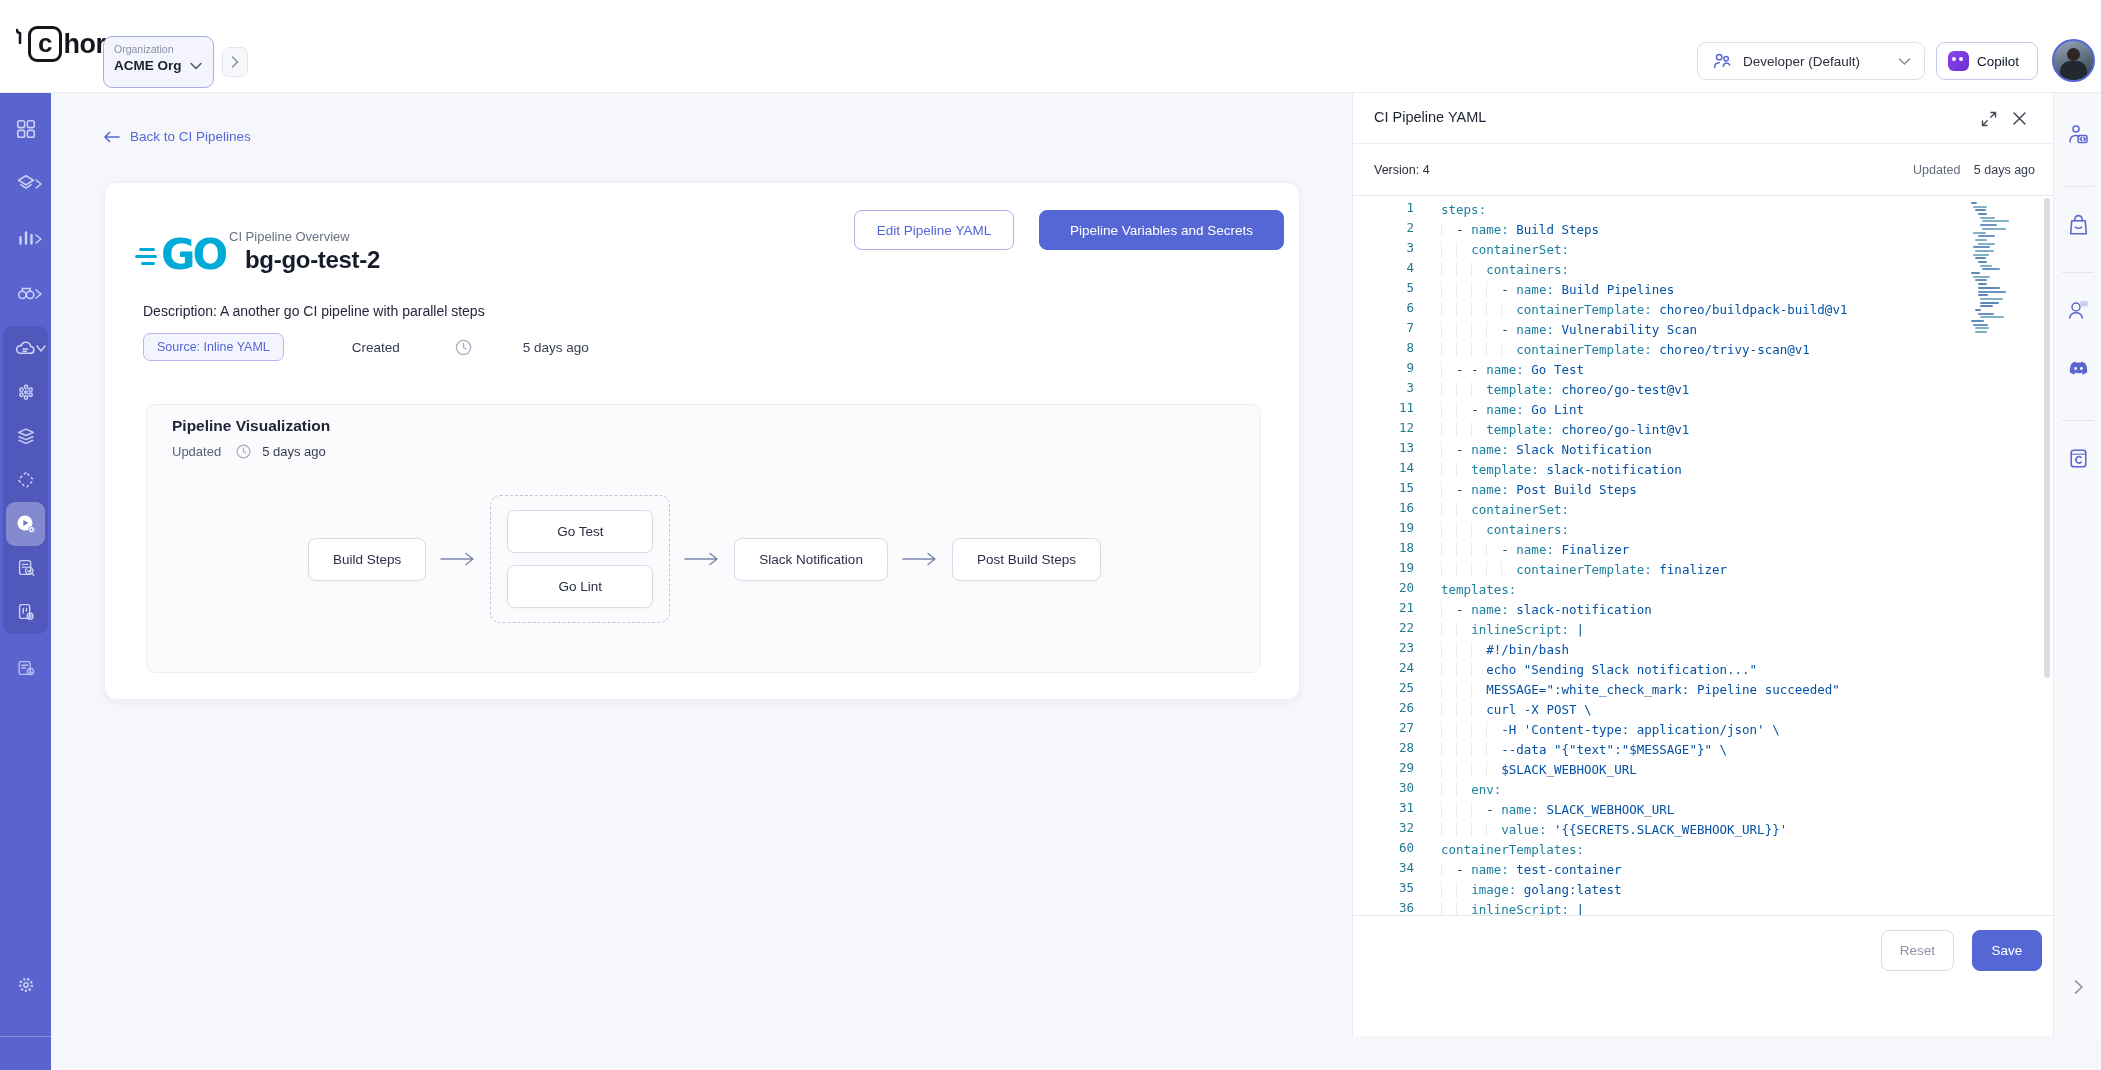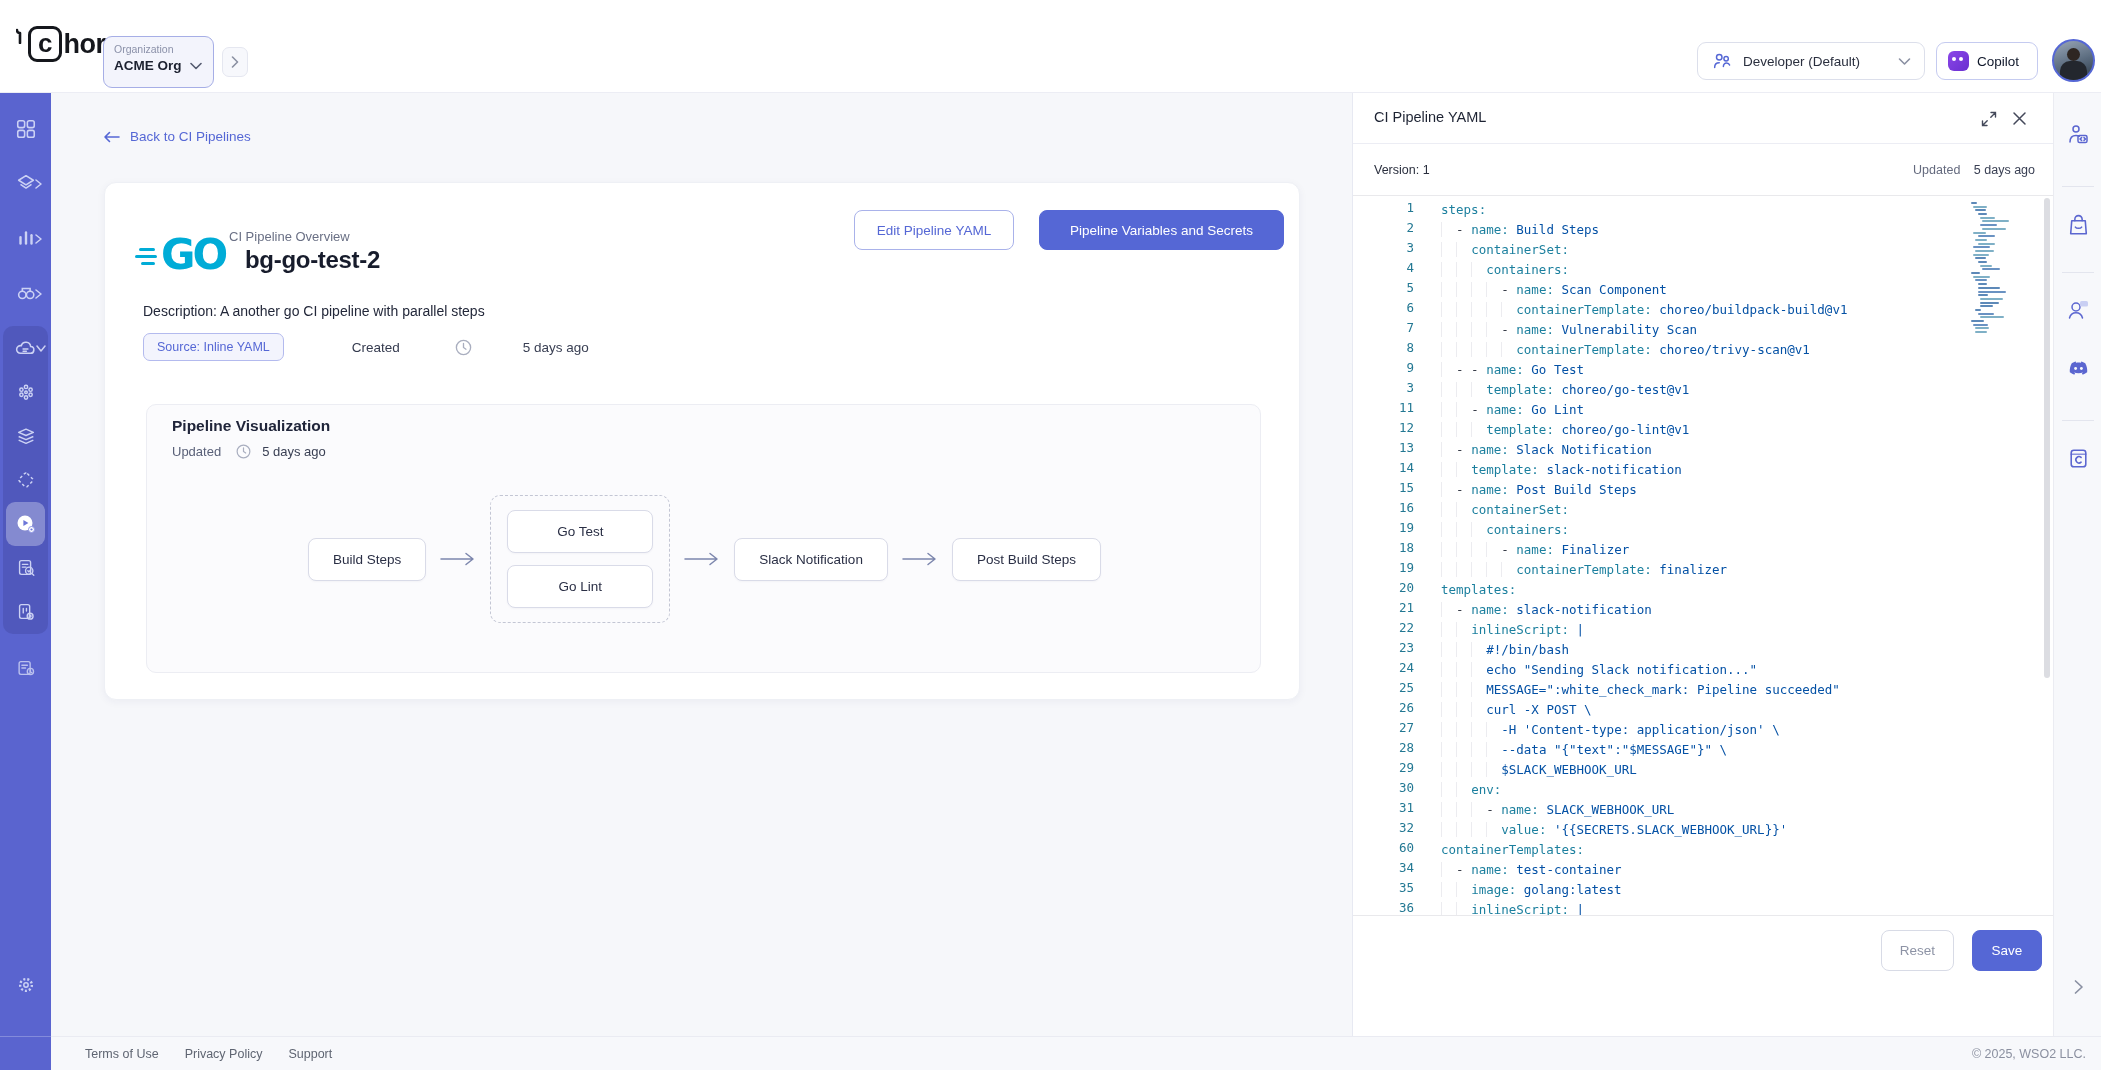--- a/index.html
+++ b/index.html
@@ -350,21 +350,21 @@
 
   <div id="yaml-panel">
     <div class="yp-title">CI Pipeline YAML</div>
     <svg class="yp-expand" width="16" height="16" viewBox="0 0 16 16" fill="none" stroke="currentColor" stroke-width="1.4" stroke-linecap="round">
         <path d="M10 1.5h4.5V6M6 14.5H1.5V10M14.5 1.5L9.8 6.2M1.5 14.5l4.7-4.7"></path>
       </svg>
     <svg class="yp-close" width="15" height="15" viewBox="0 0 15 15">
         <path d="M2 2l11 11M13 2L2 13" fill="none" stroke="currentColor" stroke-width="1.5" stroke-linecap="round"></path>
       </svg>
     <div class="yp-divider"></div>
-    <div class="yp-version">Version: 1</div>
+    <div class="yp-version">Version: 4</div>
     <div class="yp-updated">
       <span class="u1">Updated</span>
       <span class="u2">5 days ago</span>
     </div>
 
     <div class="editor">
       <div class="gutter" id="gutter">
           <div class="ln">1</div>
           <div class="ln">2</div>
           <div class="ln">3</div>
@@ -400,21 +400,21 @@
           <div class="ln">60</div>
           <div class="ln">34</div>
           <div class="ln">35</div>
           <div class="ln">36</div>
         </div>
       <div class="code" id="code">
           <div class="cl"><span class="k">steps:</span><span class="v"></span></div>
           <div class="cl"><span class="ig">  </span><span class="dash">- </span><span class="k">name:</span><span class="v"> Build Steps</span></div>
           <div class="cl"><span class="ig">  </span><span class="ig">  </span><span class="k">containerSet:</span><span class="v"></span></div>
           <div class="cl"><span class="ig">  </span><span class="ig">  </span><span class="ig">  </span><span class="k">containers:</span><span class="v"></span></div>
-          <div class="cl"><span class="ig">  </span><span class="ig">  </span><span class="ig">  </span><span class="ig">  </span><span class="dash">- </span><span class="k">name:</span><span class="v"> Scan Component</span></div>
+          <div class="cl"><span class="ig">  </span><span class="ig">  </span><span class="ig">  </span><span class="ig">  </span><span class="dash">- </span><span class="k">name:</span><span class="v"> Build Pipelines</span></div>
           <div class="cl"><span class="ig">  </span><span class="ig">  </span><span class="ig">  </span><span class="ig">  </span><span class="ig">  </span><span class="k">containerTemplate:</span><span class="v"> choreo/buildpack-build@v1</span></div>
           <div class="cl"><span class="ig">  </span><span class="ig">  </span><span class="ig">  </span><span class="ig">  </span><span class="dash">- </span><span class="k">name:</span><span class="v"> Vulnerability Scan</span></div>
           <div class="cl"><span class="ig">  </span><span class="ig">  </span><span class="ig">  </span><span class="ig">  </span><span class="ig">  </span><span class="k">containerTemplate:</span><span class="v"> choreo/trivy-scan@v1</span></div>
           <div class="cl"><span class="ig">  </span><span class="dash">- - </span><span class="k">name:</span><span class="v"> Go Test</span></div>
           <div class="cl"><span class="ig">  </span><span class="ig">  </span><span class="ig">  </span><span class="k">template:</span><span class="v"> choreo/go-test@v1</span></div>
           <div class="cl"><span class="ig">  </span><span class="ig">  </span><span class="dash">- </span><span class="k">name:</span><span class="v"> Go Lint</span></div>
           <div class="cl"><span class="ig">  </span><span class="ig">  </span><span class="ig">  </span><span class="k">template:</span><span class="v"> choreo/go-lint@v1</span></div>
           <div class="cl"><span class="ig">  </span><span class="dash">- </span><span class="k">name:</span><span class="v"> Slack Notification</span></div>
           <div class="cl"><span class="ig">  </span><span class="ig">  </span><span class="k">template:</span><span class="v"> slack-notification</span></div>
           <div class="cl"><span class="ig">  </span><span class="dash">- </span><span class="k">name:</span><span class="v"> Post Build Steps</span></div>
@@ -527,22 +527,14 @@
           <path d="M14.5 11a3 3 0 1 0 0 4.5"></path>
         </svg>
     </div>
     <div class="rr-chevron">
       <svg width="11" height="16" viewBox="0 0 11 16">
           <polyline points="2.5,2 9,8 2.5,14" fill="none" stroke="currentColor" stroke-width="1.7" stroke-linecap="round" stroke-linejoin="round"></polyline>
         </svg>
     </div>
   </div>
 
-  <div id="footer">
-    <div class="footer-links">
-      <span class="footer-link">Terms of Use</span>
-      <span class="footer-link">Privacy Policy</span>
-      <span class="footer-link">Support</span>
-    </div>
-    <span class="footer-copy">© 2025, WSO2 LLC.</span>
-  </div>
 
 </div>
 
 </body></html>

